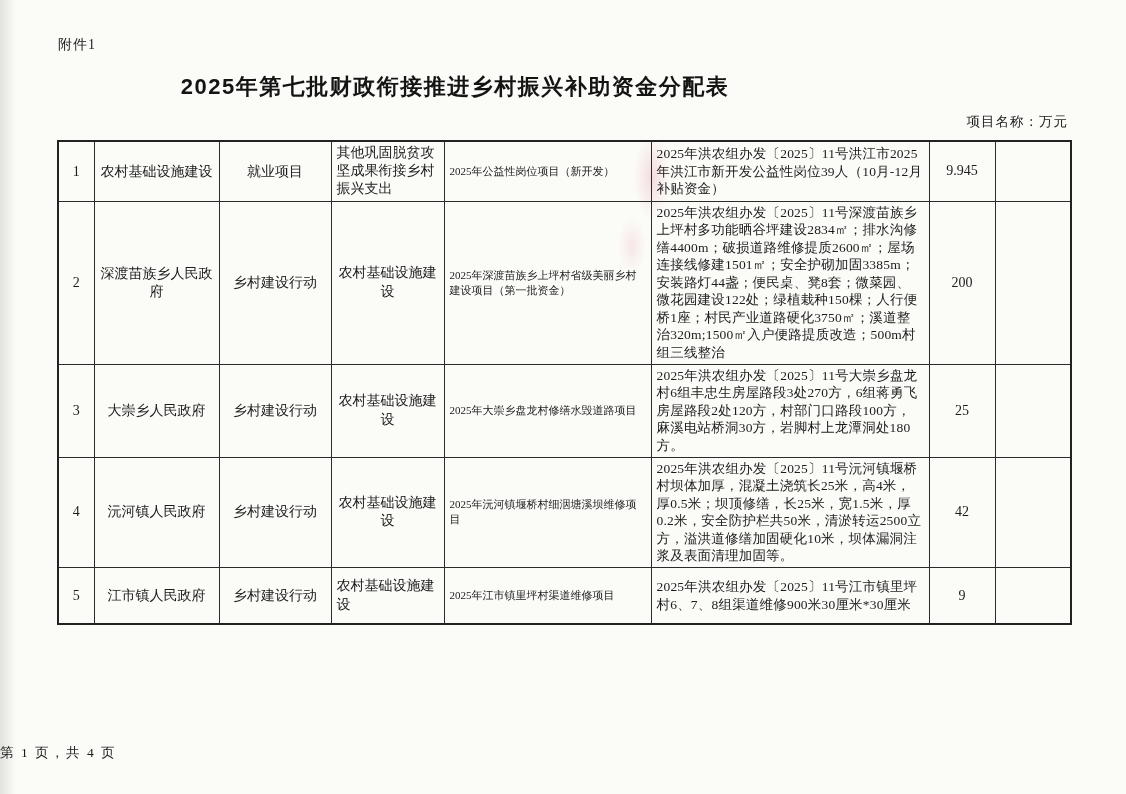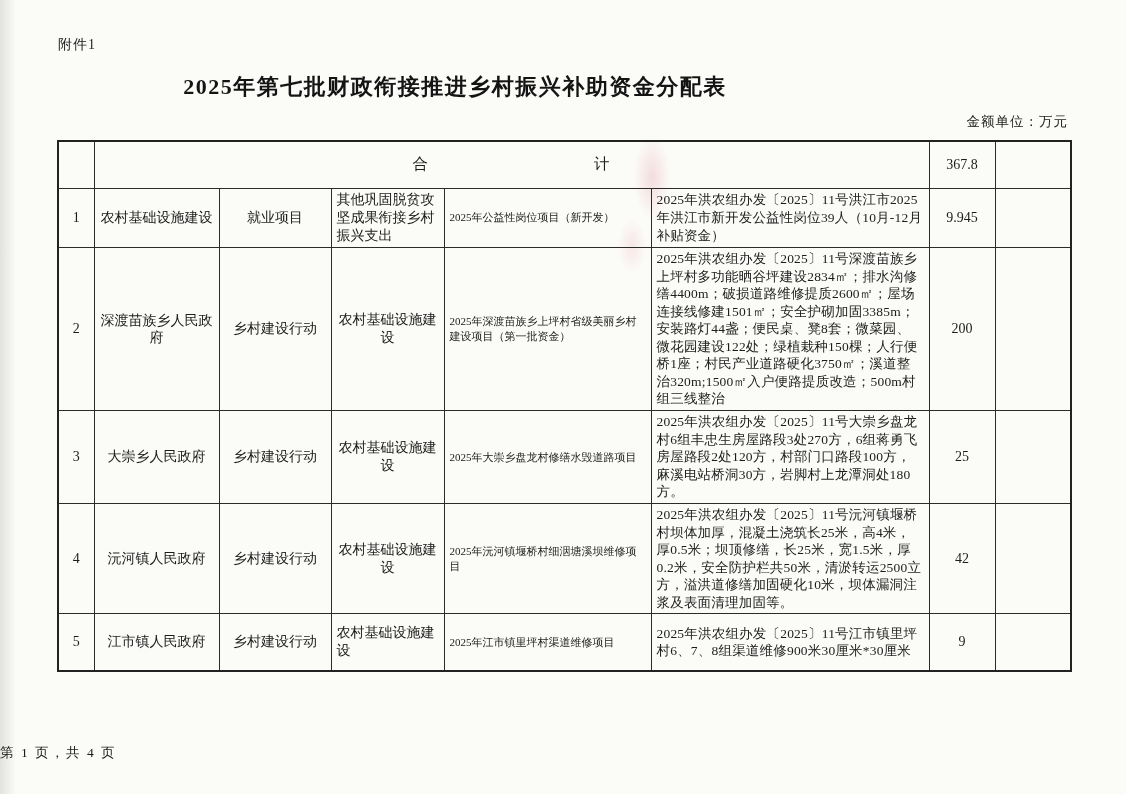--- a/index.html
+++ b/index.html
@@ -23,21 +23,21 @@
       radial-gradient(ellipse 20px 40px at 40% 65%,rgba(205,60,80,0.10),rgba(205,60,80,0) 70%);
     pointer-events:none;
   }
   .attachment{
     position:absolute;left:58px;top:36px;
     font-size:14px;letter-spacing:1px;
   }
   .doc-title{
     position:absolute;left:0;top:72px;width:910px;
     text-align:center;
-    font-family:Liberation Serif, serif;
+    font-family:Liberation Sans, sans-serif;
     font-weight:bold;font-size:22px;letter-spacing:1.5px;color:#141414;
   }
   .unit-note{
     position:absolute;right:58px;top:113px;
     font-size:13.5px;letter-spacing:1px;
   }
   table.alloc{
     position:absolute;left:57px;top:140px;
     width:1013px;
     border-collapse:collapse;table-layout:fixed;
@@ -83,41 +83,35 @@
   }
 </style>
 </head>
 <body>
 
 <div class="scan-edge"></div>
 <div class="stamp-mark"></div>
 
 <div class="attachment">附件1</div>
 <div class="doc-title">2025年第七批财政衔接推进乡村振兴补助资金分配表</div>
-<div class="unit-note">金额单位：万元</div>
+<div class="unit-note">项目名称：万元</div>
 
 <table class="alloc">
   <colgroup>
     <col class="c-no">
       <col class="c-unit">
       <col class="c-cat">
       <col class="c-subj">
     <col class="c-name">
       <col class="c-content">
       <col class="c-amount">
       <col class="c-remark">
   </colgroup>
   <tbody>
 
-    <tr class="total">
-      <td></td>
-      <td class="total-label" colspan="5">合　　　　　　　　　　计</td>
-      <td class="amount">367.8</td>
-      <td></td>
-    </tr>
 
     <tr class="r1">
       <td class="center">1</td>
       <td class="center">农村基础设施建设</td>
       <td class="center">就业项目</td>
       <td class="subject" style="text-align:left;">其他巩固脱贫攻坚成果衔接乡村振兴支出</td>
       <td class="pname">2025年公益性岗位项目（新开发）</td>
       <td class="pcontent">2025年洪农组办发〔2025〕11号洪江市2025年洪江市新开发公益性岗位39人（10月-12月补贴资金）</td>
       <td class="amount">9.945</td>
       <td></td>

